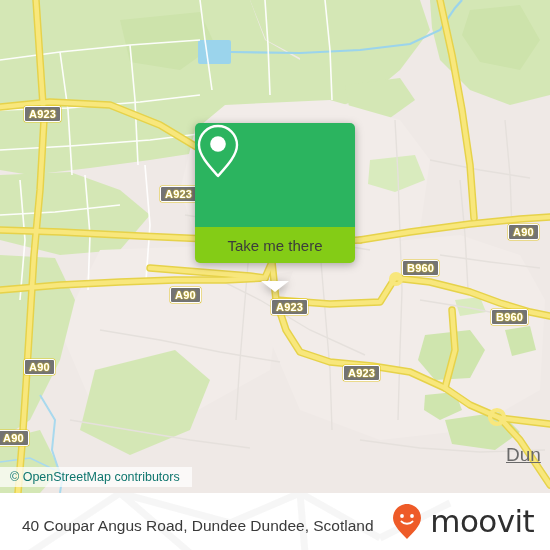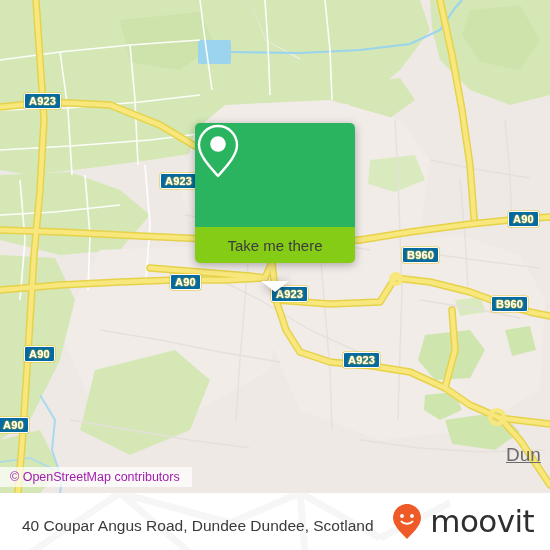--- a/index.html
+++ b/index.html
@@ -11,32 +11,33 @@
   }
   #root{position:relative;width:550px;height:550px;overflow:hidden;}
 
   
   #map{position:absolute;left:0;top:0;width:550px;height:493px;overflow:hidden;background:#efe9e6;}
   #map svg{position:absolute;left:0;top:0;}
 
   
   .shield{
     position:absolute;
-    background:#0369a1;
+    background:#737373;
     border:1.4px solid #ffffff;
     border-radius:2px;
     color:#ffffff;
     font-size:11px;
     font-weight:bold;
     letter-spacing:.2px;
     line-height:14px;
     padding:0 4px;
     text-shadow:0 0 1px #e8c91a,0 0 2px #e8c91a;
     box-shadow:0 0 0 .5px rgba(225,196,30,.9);
     white-space:nowrap;
+    margin-top:13px;
   }
   .placename{
     position:absolute;color:#6a6a6a;font-size:19px;white-space:nowrap;
   }
 
   
   #popup{
     position:absolute;left:195px;top:123px;width:160px;
     filter:drop-shadow(0 2px 4px rgba(0,0,0,.30));
   }
@@ -53,21 +54,21 @@
     position:absolute;left:50%;top:158px;margin-left:-14px;
     width:0;height:0;border-left:14px solid transparent;
     border-right:14px solid transparent;border-top:11px solid #ffffff;
   }
 
   
   #attrib{
     position:absolute;left:0;top:467px;
     background:rgba(255,255,255,.72);
     padding:3px 12px 3px 10px;
-    font-size:12.5px;color:#a21caf;white-space:nowrap;text-align:center;
+    font-size:12.5px;color:#0f766e;white-space:nowrap;text-align:center;
   }
 
   
   #footer{
     position:absolute;left:0;top:493px;width:550px;height:57px;
     background:#ffffff;overflow:hidden;
   }
   #footer .wm{position:absolute;left:0;top:-300px;opacity:.055;}
   #footer .addr{
     position:absolute;left:22px;top:0;height:65px;display:flex;align-items:center;

